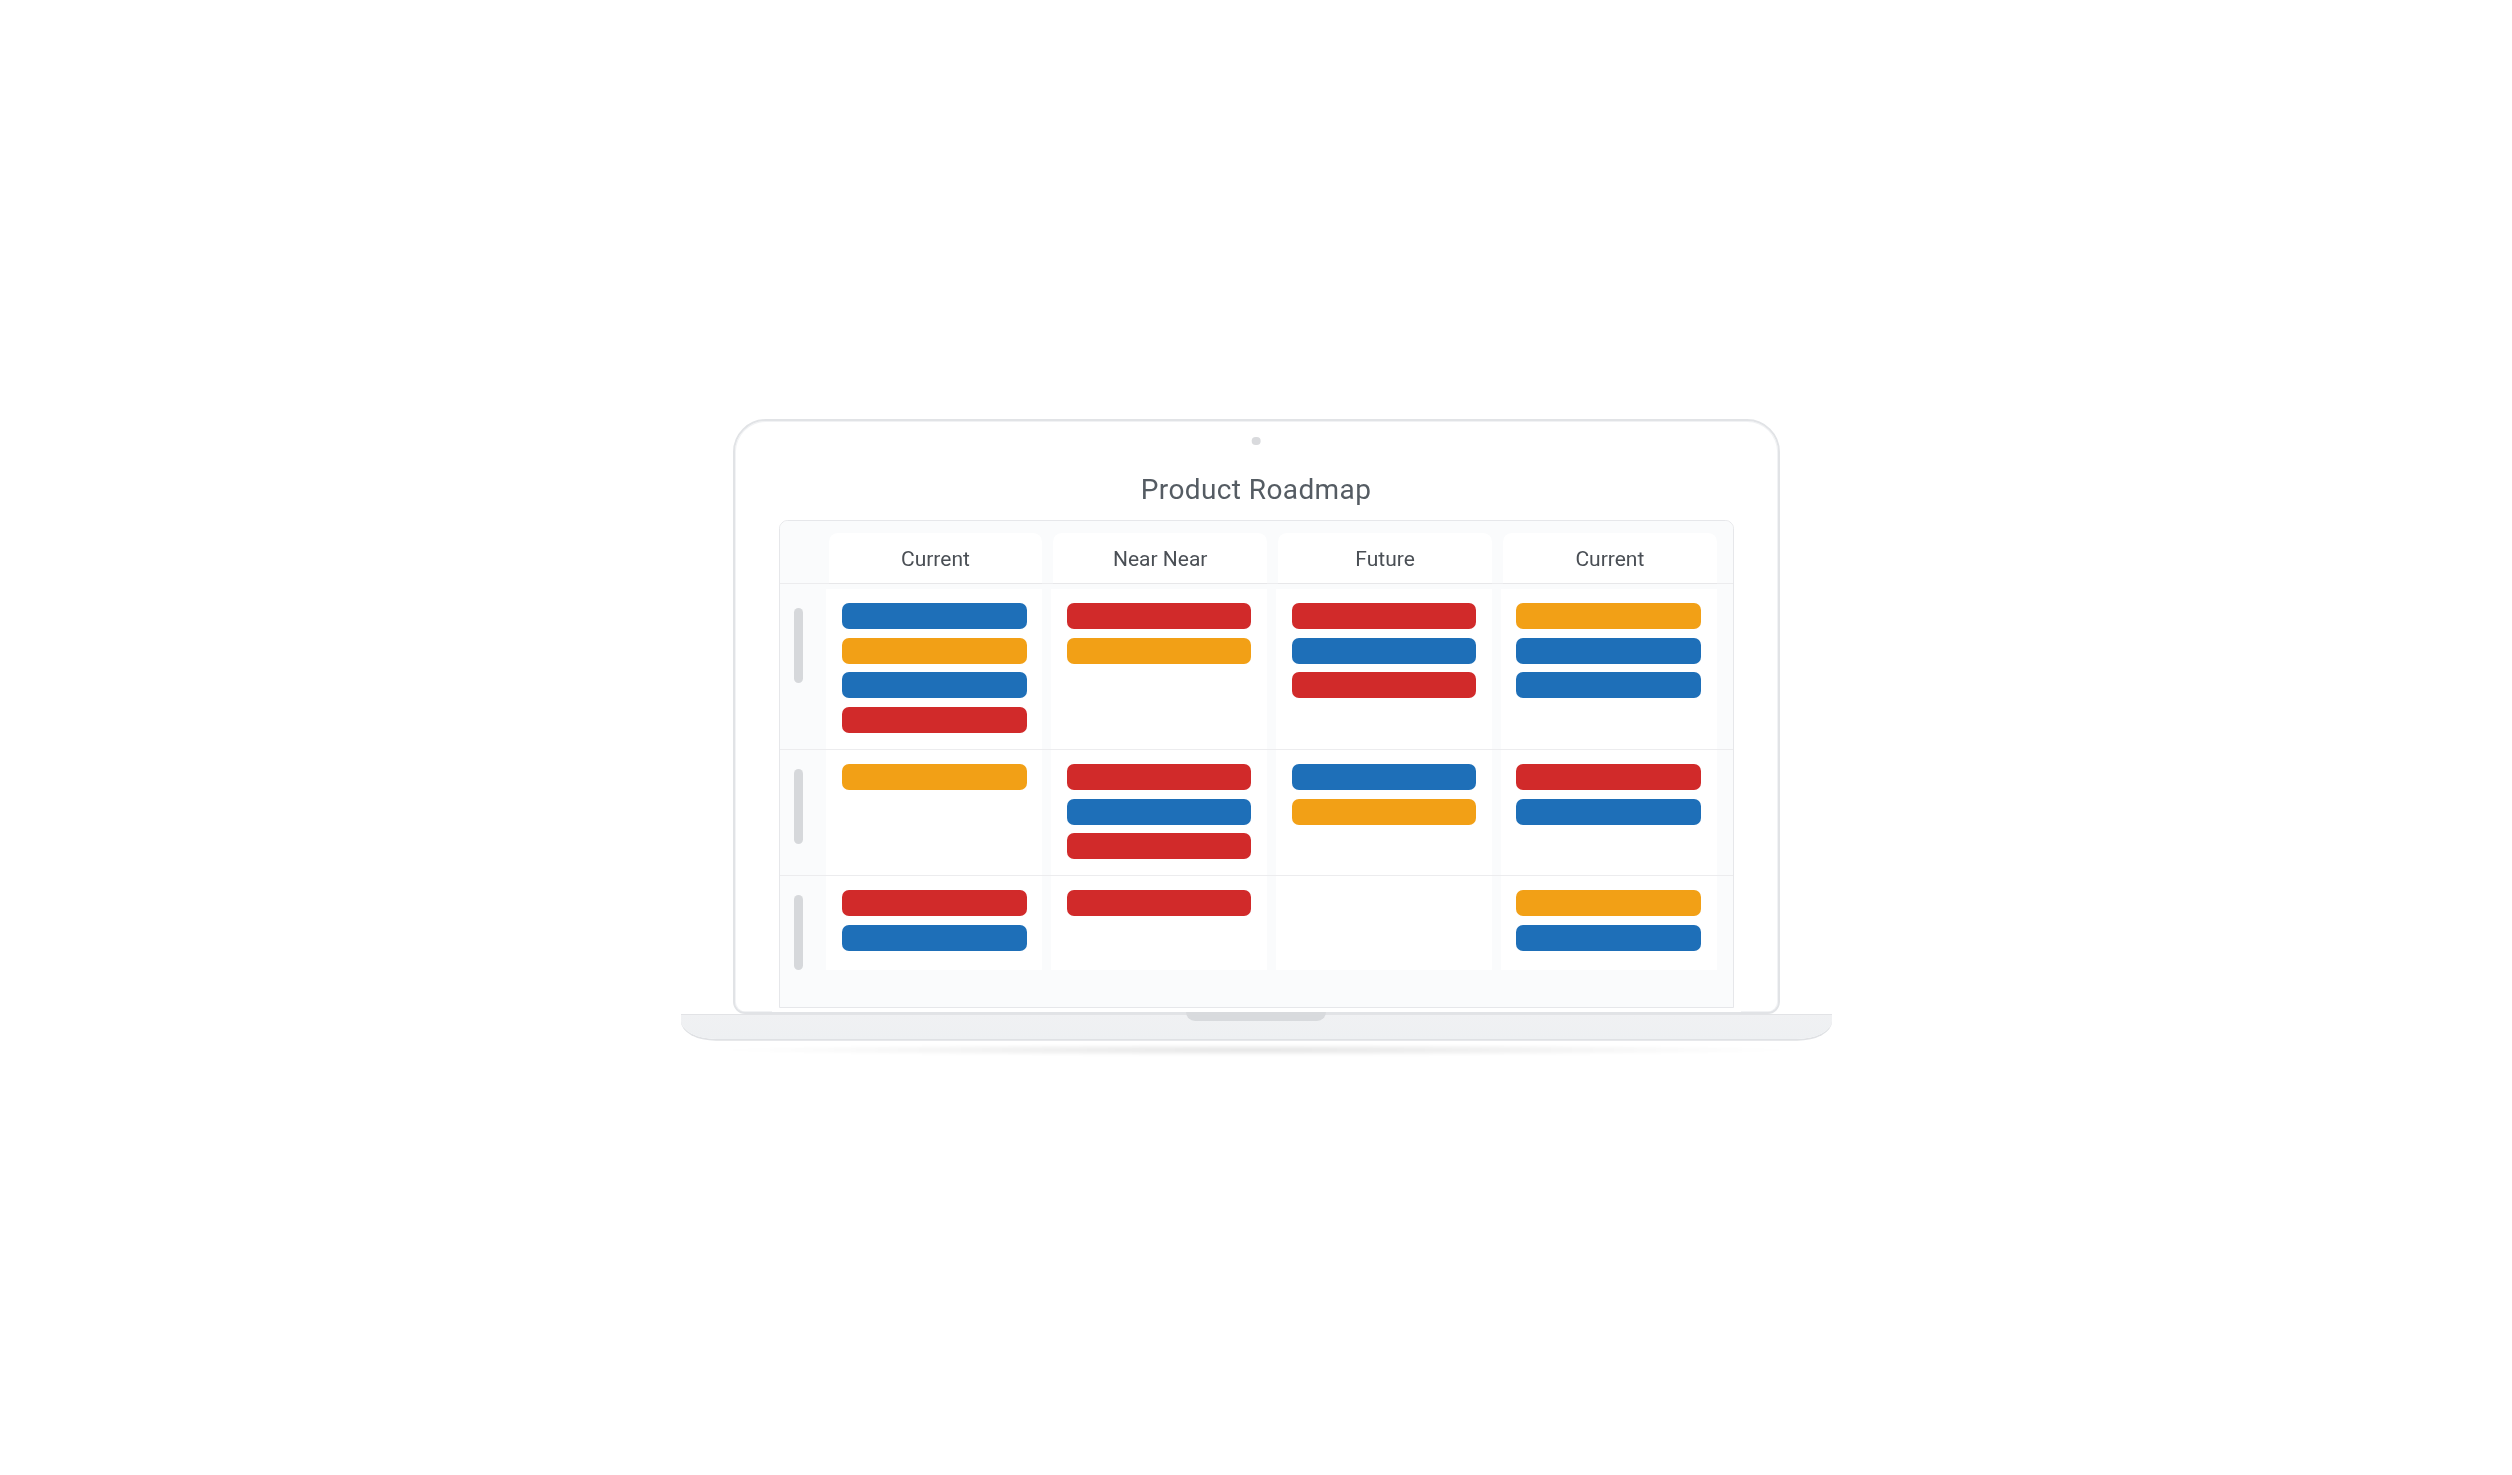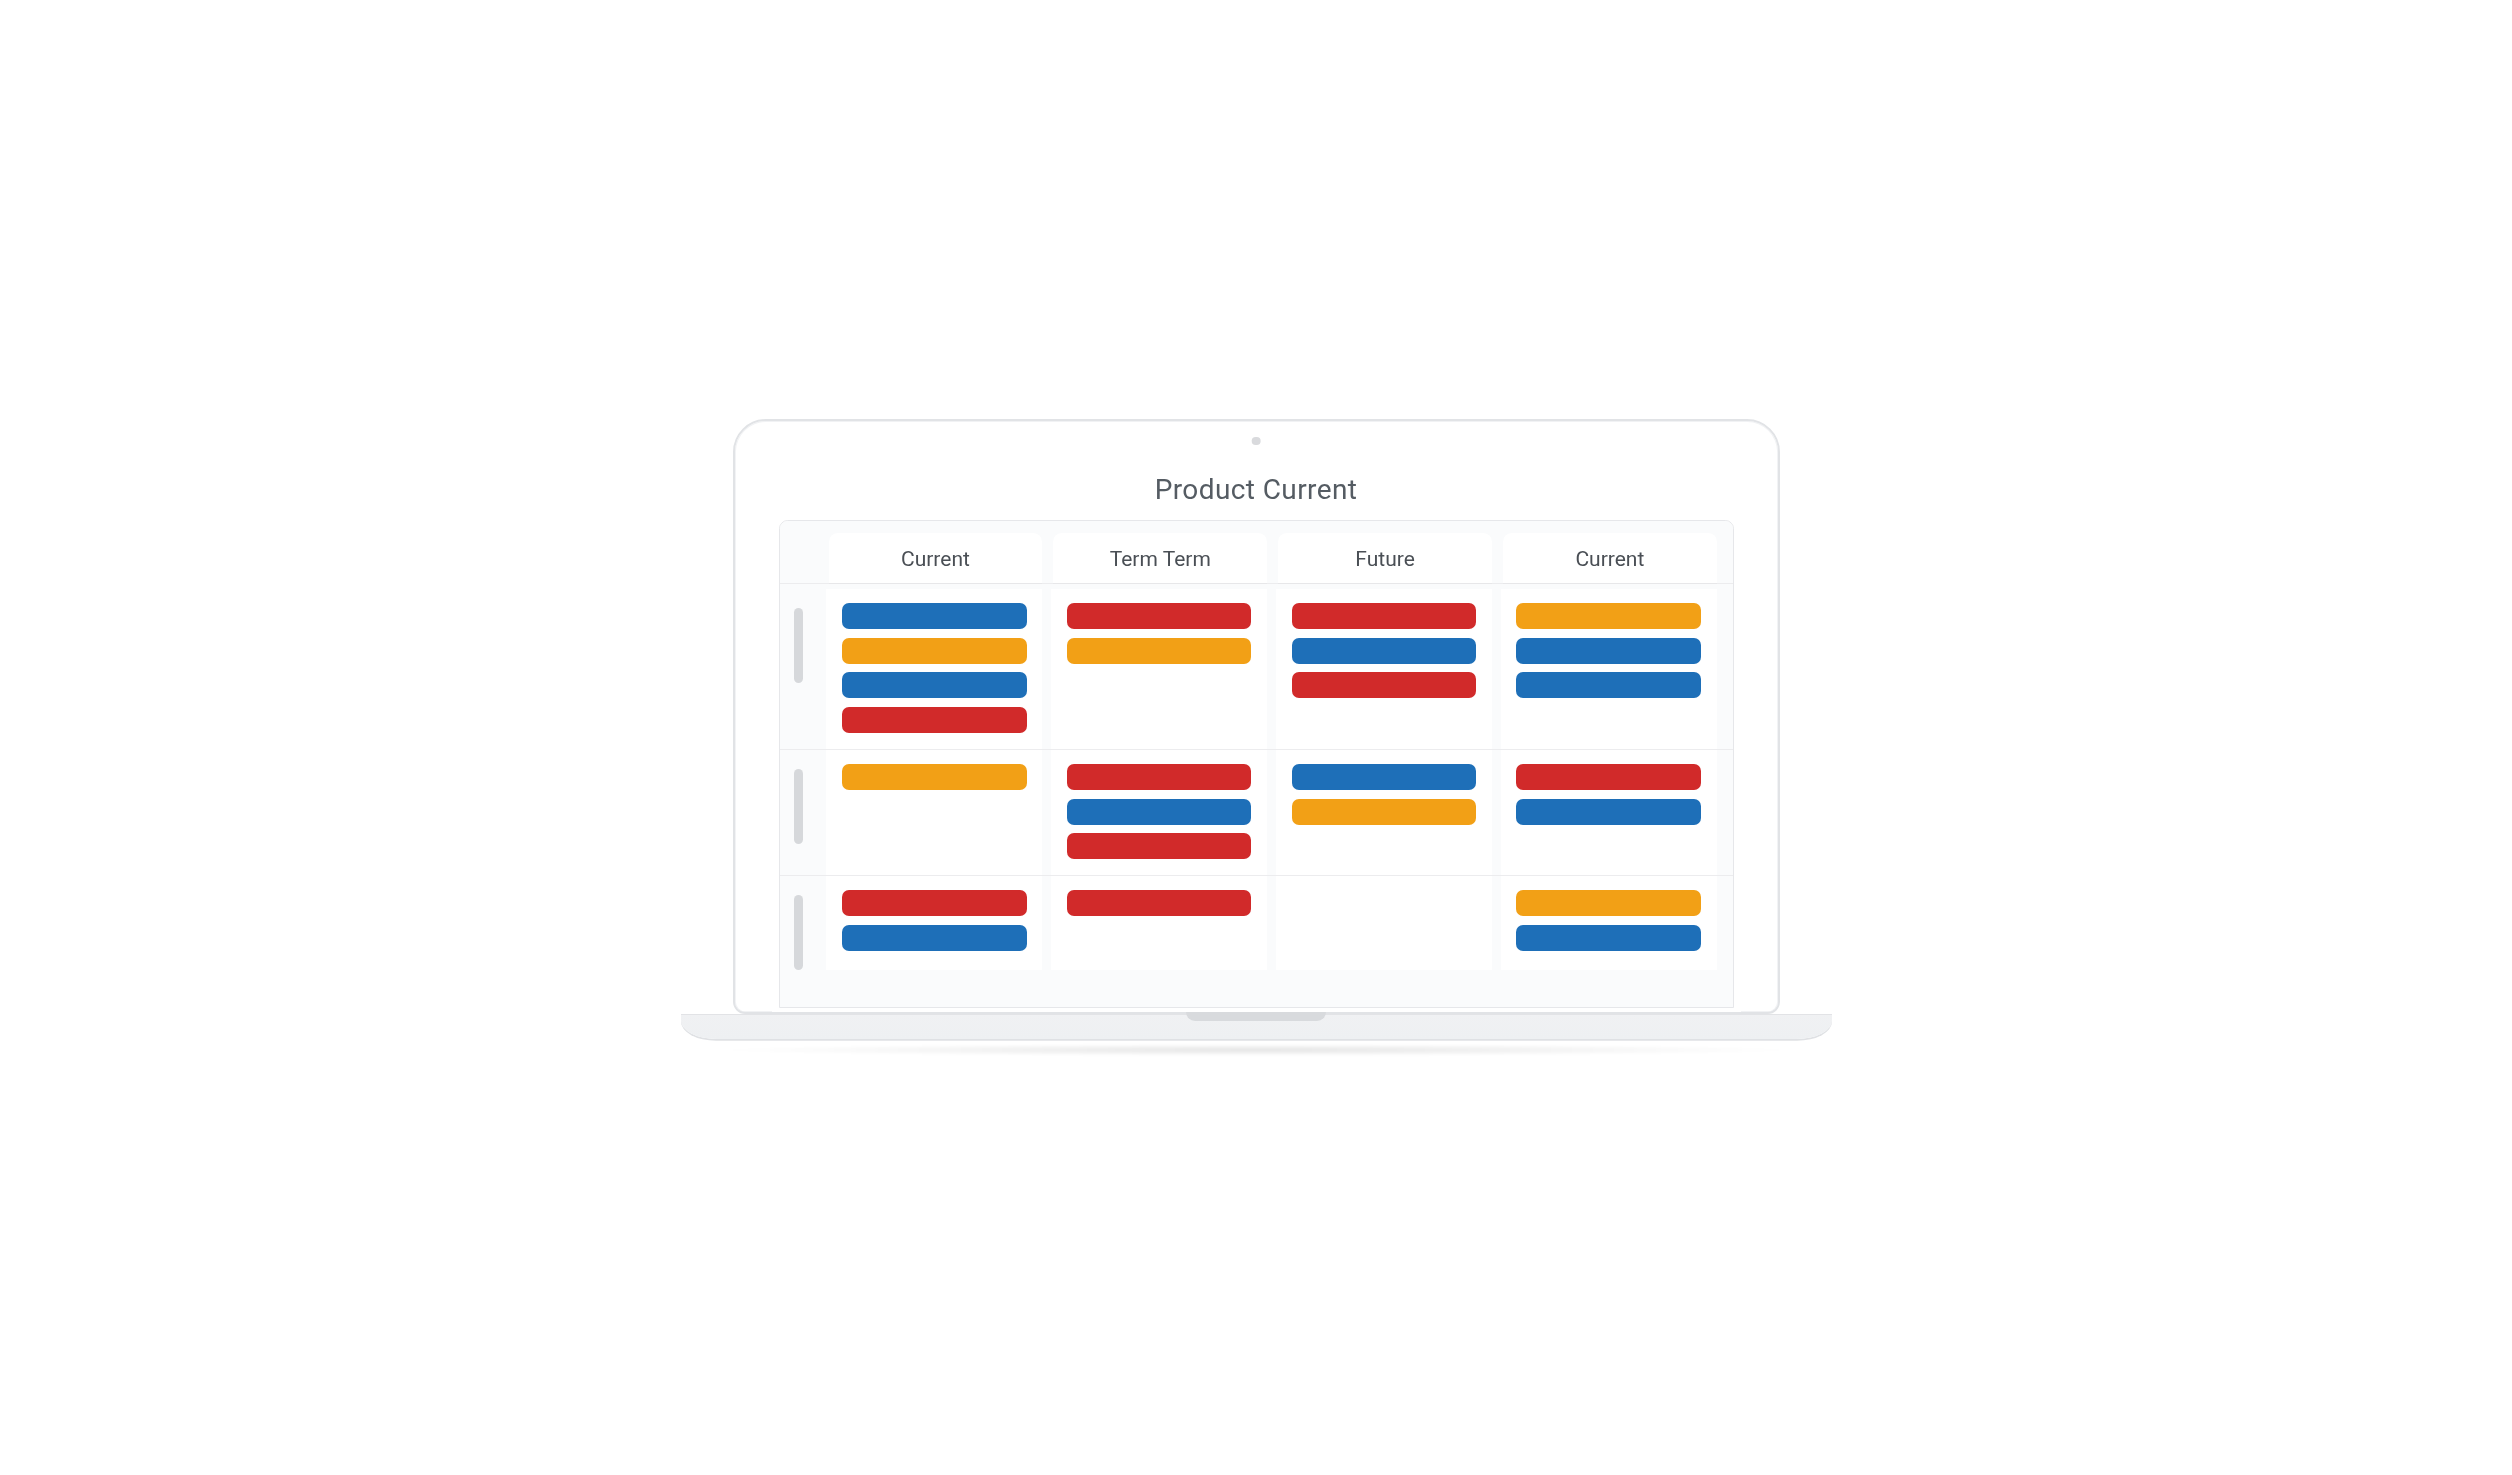--- a/index.html
+++ b/index.html
@@ -159,28 +159,28 @@
   }
 </style>
 </head>
 <body>
 
 <div class="device-wrap">
   <div class="laptop-lid">
     <div class="camera-dot"></div>
 
     <div class="screen">
-      <div class="screen-title">Product Current</div>
+      <div class="screen-title">Product Roadmap</div>
 
       <div class="board-frame">
 
         <div class="columns-header">
           <div class="gutter"></div>
           <div class="col-head">Current</div>
-          <div class="col-head">Term Term</div>
+          <div class="col-head">Near Near</div>
           <div class="col-head">Future</div>
           <div class="col-head">Current</div>
         </div>
 
         <div class="rows-viewport" id="rows-viewport">
 
         <div class="row-grid">
               <div class="row-handle-cell">
                 <div class="row-handle"></div>
               </div>

